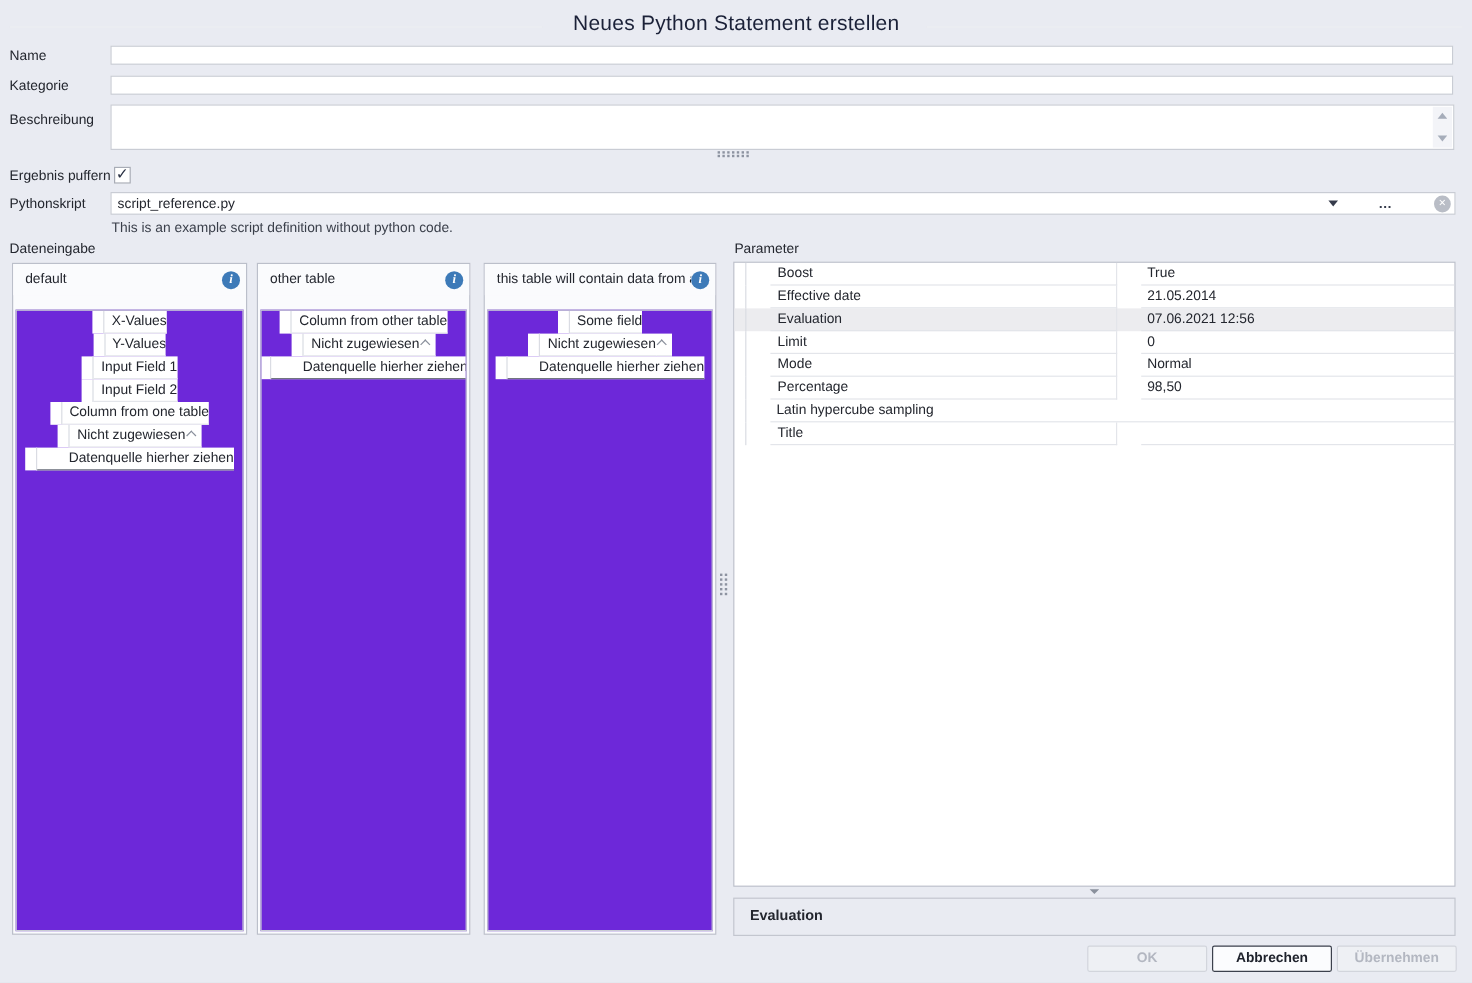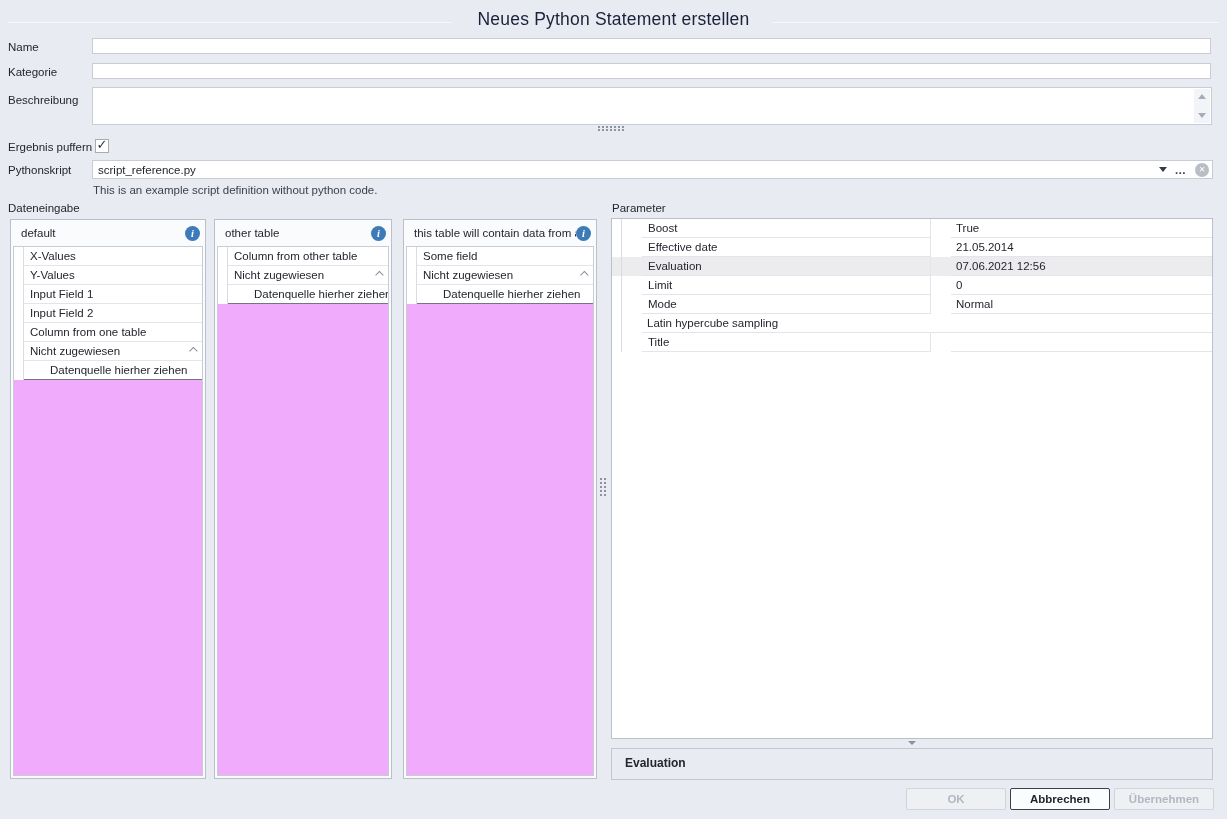--- a/index.html
+++ b/index.html
@@ -62,22 +62,22 @@
     height:26px; flex:0 0 26px; display:flex; align-items:center;
     padding:0 5px 0 10px; background:#fafbfd; overflow:hidden;
   }
   .panel-title { flex:1; white-space:nowrap; overflow:hidden; }
   .info-icon {
     flex:0 0 15px; width:15px; height:15px; border-radius:50%; background:#3d7ab8; color:#fff;
     font-family:"Liberation Serif","DejaVu Serif",serif; font-style:italic; font-weight:bold;
     font-size:10.5px; line-height:15px; text-align:center;
   }
   .panel-list {
-    flex:1; margin:0 2px 2px 2px; background:#f0abfc; border:1px solid #c9ccd4;
-    overflow:hidden; display:flex; flex-direction:column;
+    flex:1; margin:12px 2px 2px 2px; background:#6d28d9; border:1px solid #c9ccd4;
+    overflow:hidden; display:flex; flex-direction:column;align-items:center;
   }
   .panel-list .rows { display:contents; }
   .row { display:flex; align-items:stretch; height:19px; flex:0 0 19px; background:#fff; }
   .row .gutter { width:10px; border-right:1px solid #dadce3; }
   .row .row-label {
     flex:1; display:flex; align-items:center; padding-left:6px;
     border-bottom:1px solid #e3e5ea; white-space:nowrap; overflow:hidden;
   }
   .row .chevron-box { border-bottom:1px solid #e3e5ea; display:flex; align-items:center; padding-right:7px; }
   .chevron-up-icon { width:6px; height:6px; border-top:1.5px solid #8a909c; border-right:1.5px solid #8a909c; transform:rotate(-45deg) translate(1px,1px); }
@@ -151,21 +151,21 @@
       <i></i>
       <i></i>
   </div>
 
   <div class="lbl" style="top:141px">Ergebnis puffern</div>
   <div class="checkbox" style="left:95px; top:139px;">
     <span class="mark" id="cb-mark">✓</span>
   </div>
 
   <div class="lbl" style="top:164px">Pythonskript</div>
-  <div class="combo" style="left:92px; top:160px; width:1121px; height:19px;">
+  <div class="combo" style="left:92px; top:160px; width:1121px; height:19px;gap:26px;">
     <span class="val">script_reference.py</span>
     <span class="combo-arrow"></span>
     <span class="combo-ellipsis">…</span>
     <span class="clear-icon">✕</span>
   </div>
   <div class="hint" style="left:93px; top:184px;">This is an example script definition without python code.</div>
 
   <div class="lbl" style="left:8px; top:202px;">Dateneingabe</div>
 
   <div class="panel" style="left:10px; width:196px;">
@@ -307,20 +307,25 @@
           <span class="p-name">Limit</span>
           <span class="p-value">0</span>
         </div>
 
         <div class="p-row">
           <span class="gutter"></span>
           <span class="p-name">Mode</span>
           <span class="p-value">Normal</span>
         </div>
 
+        <div class="p-row">
+          <span class="gutter"></span>
+          <span class="p-name">Percentage</span>
+          <span class="p-value">98,50</span>
+        </div>
 
         <div class="p-row">
           <span class="gutter"></span>
           <span class="p-value">Latin hypercube sampling</span>
         </div>
 
         <div class="p-row">
           <span class="gutter"></span>
           <span class="p-name">Title</span>
           <span class="p-value"></span>

